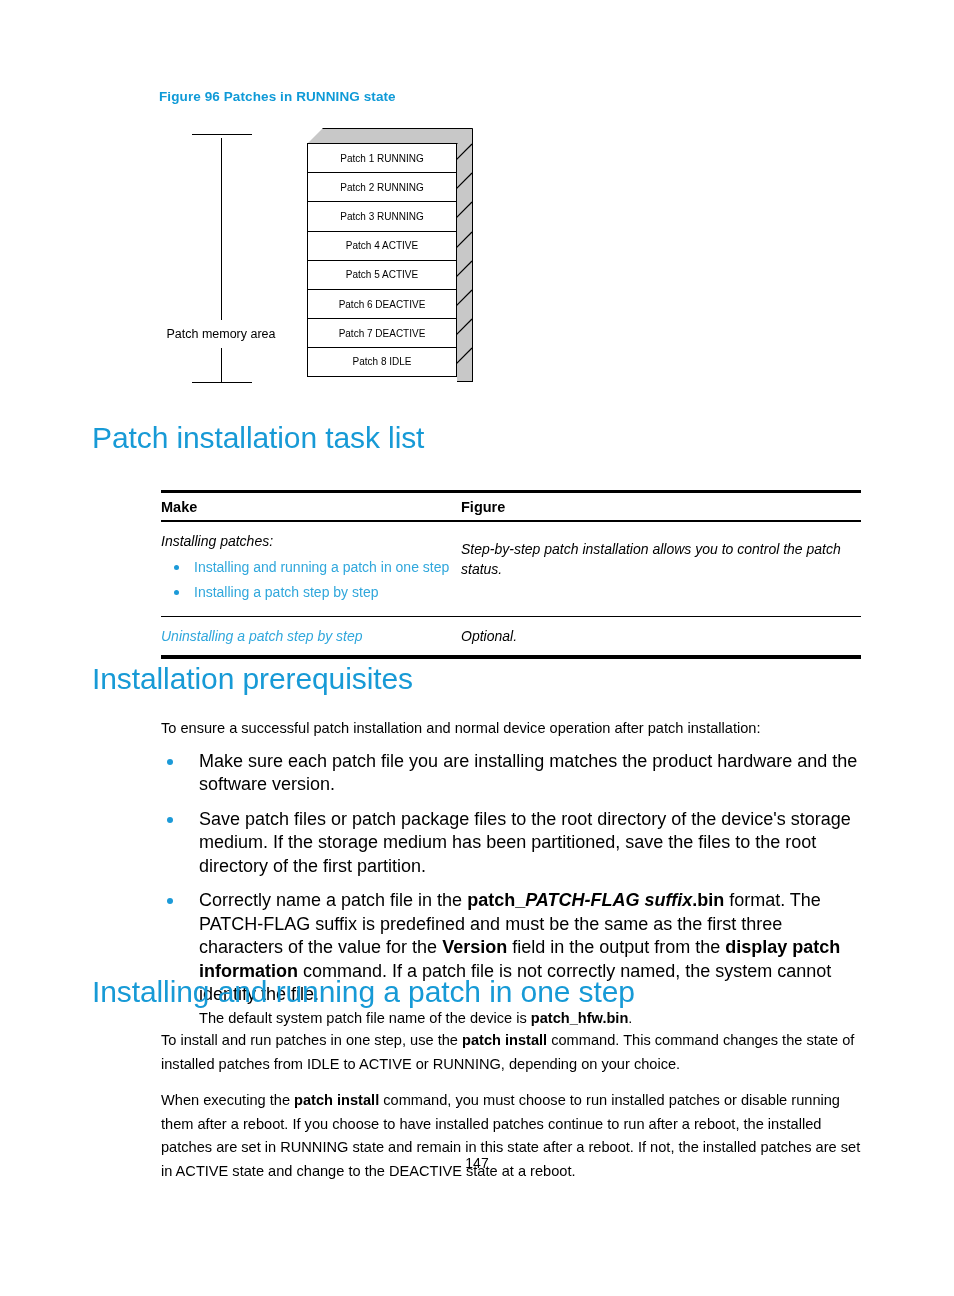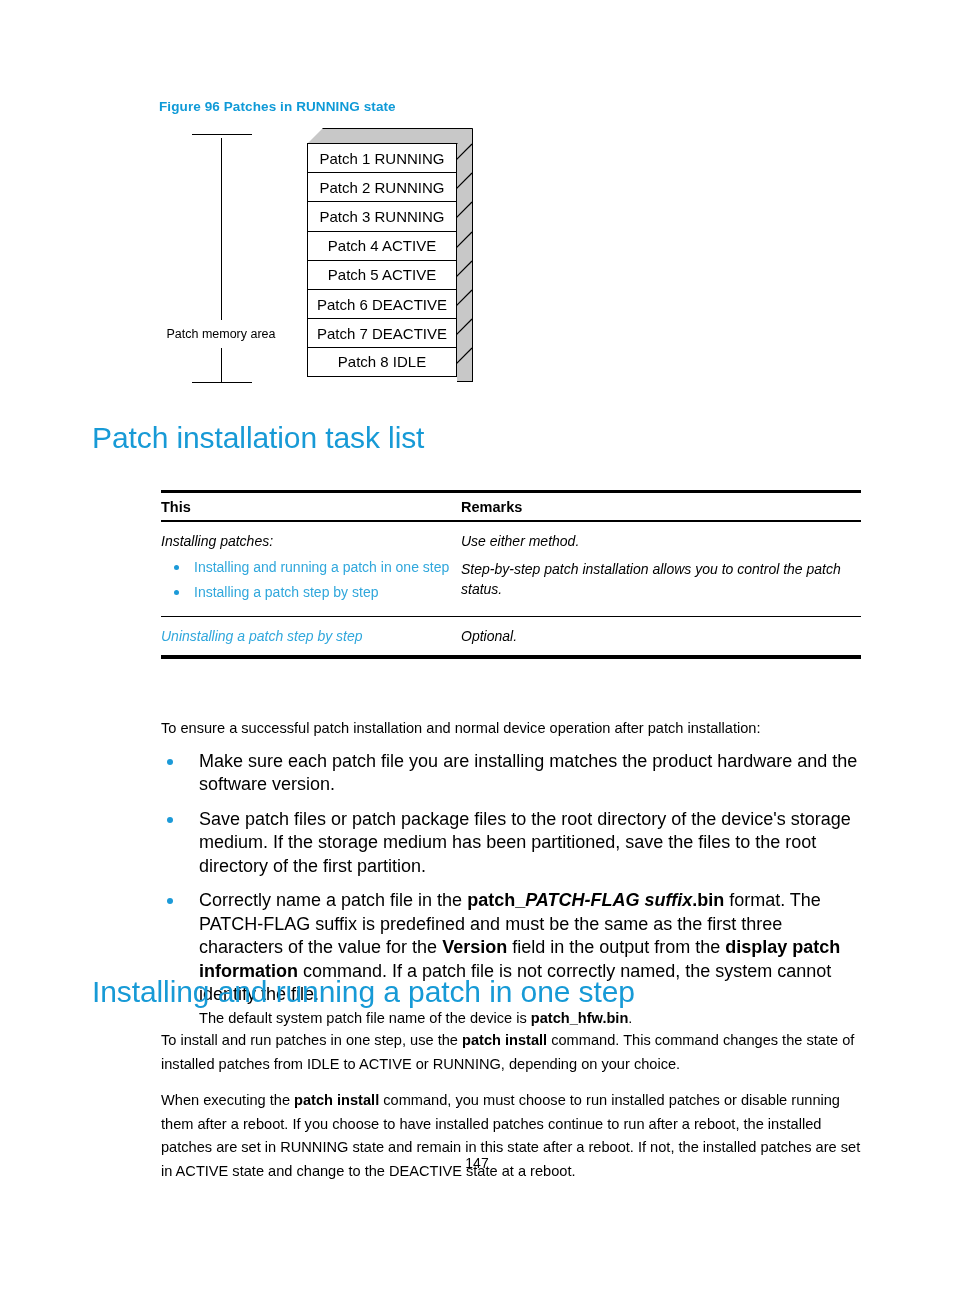--- a/index.html
+++ b/index.html
@@ -19,21 +19,21 @@
   .page {
     position: relative;
     width: 954px;
     height: 1296px;
   }
 
   
   .fig-caption {
     position: absolute;
     left: 159px;
-    top: 99px;
+    top: 89px;
     font-size: 13.5px;
     font-weight: bold;
     color: #0f9ad7;
     letter-spacing: 0.1px;
     white-space: nowrap;
   }
 
   
   .figure {
     position: absolute;
@@ -121,21 +121,21 @@
   .row {
     position: relative;
     height: 29.2px;
     background: #ffffff;
     border: 1.2px solid #000;
     border-bottom: none;
     box-sizing: border-box;
     display: flex;
     align-items: center;
     justify-content: center;
-    font-size: 15px;
+    font-size: 10px;
     color: #000;
     white-space: nowrap;
   }
   .row:last-child { border-bottom: 1.2px solid #000; }
   
   .row .depth-edge {
     position: absolute;
     right: -17px;
     top: -1px;
     width: 17px;
@@ -367,56 +367,56 @@
     </div>
 
   </div>
 
   <h1 class="section h-tasklist">Patch installation task list</h1>
 
   <div class="task-table">
     <div class="t-top-rule"></div>
 
     <div class="t-head">
-      <div class="c1">This</div>
-      <div class="c2">Remarks</div>
+      <div class="c1">Make</div>
+      <div class="c2">Figure</div>
     </div>
 
     <div class="t-body row-sep">
       <div class="c1">
         <div class="cell-text">Installing patches:</div>
         <ul class="link-list">
           <li>
             <span class="dot"></span>
             <span>Installing and running a patch in one step</span>
           </li>
           <li>
             <span class="dot"></span>
             <span>Installing a patch step by step</span>
           </li>
         </ul>
       </div>
       <div class="c2">
-        <div class="cell-text">Use either method.</div>
         <div class="cell-text" style="margin-top:8px;">Step-by-step patch installation allows you to control the patch status.</div>
       </div>
     </div>
 
     <div class="t-body">
       <div class="c1">
         <div class="cell-text link">Uninstalling a patch step by step</div>
       </div>
       <div class="c2">
         <div class="cell-text">Optional.</div>
       </div>
     </div>
 
     <div class="t-bottom-rule"></div>
   </div>
 
+  <h1 class="section h-prereq">Installation prerequisites</h1>
 
   <div class="body-block" style="top:717px;">
     <p>To ensure a successful patch installation and normal device operation after patch installation:</p>
 
     <ul class="bullets" id="prereq-bullets">
         <li><span class="dot"></span><span><span>Make sure each patch file you are installing matches the product hardware and the software version.</span></span></li>
         <li><span class="dot"></span><span><span>Save patch files or patch package files to the root directory of the device's storage medium. If the storage medium has been partitioned, save the files to the root directory of the first partition.</span></span></li>
         <li><span class="dot"></span><span><span>Correctly name a patch file in the </span><span style="font-weight: bold;">patch_</span><span style="font-weight: bold; font-style: italic;">PATCH-FLAG suffix</span><span style="font-weight: bold;">.bin</span><span> format. The PATCH-FLAG suffix is predefined and must be the same as the first three characters of the value for the </span><span style="font-weight: bold;">Version</span><span> field in the output from the </span><span style="font-weight: bold;">display patch information</span><span> command. If a patch file is not correctly named, the system cannot identify the file.</span></span></li>
       </ul>
 

